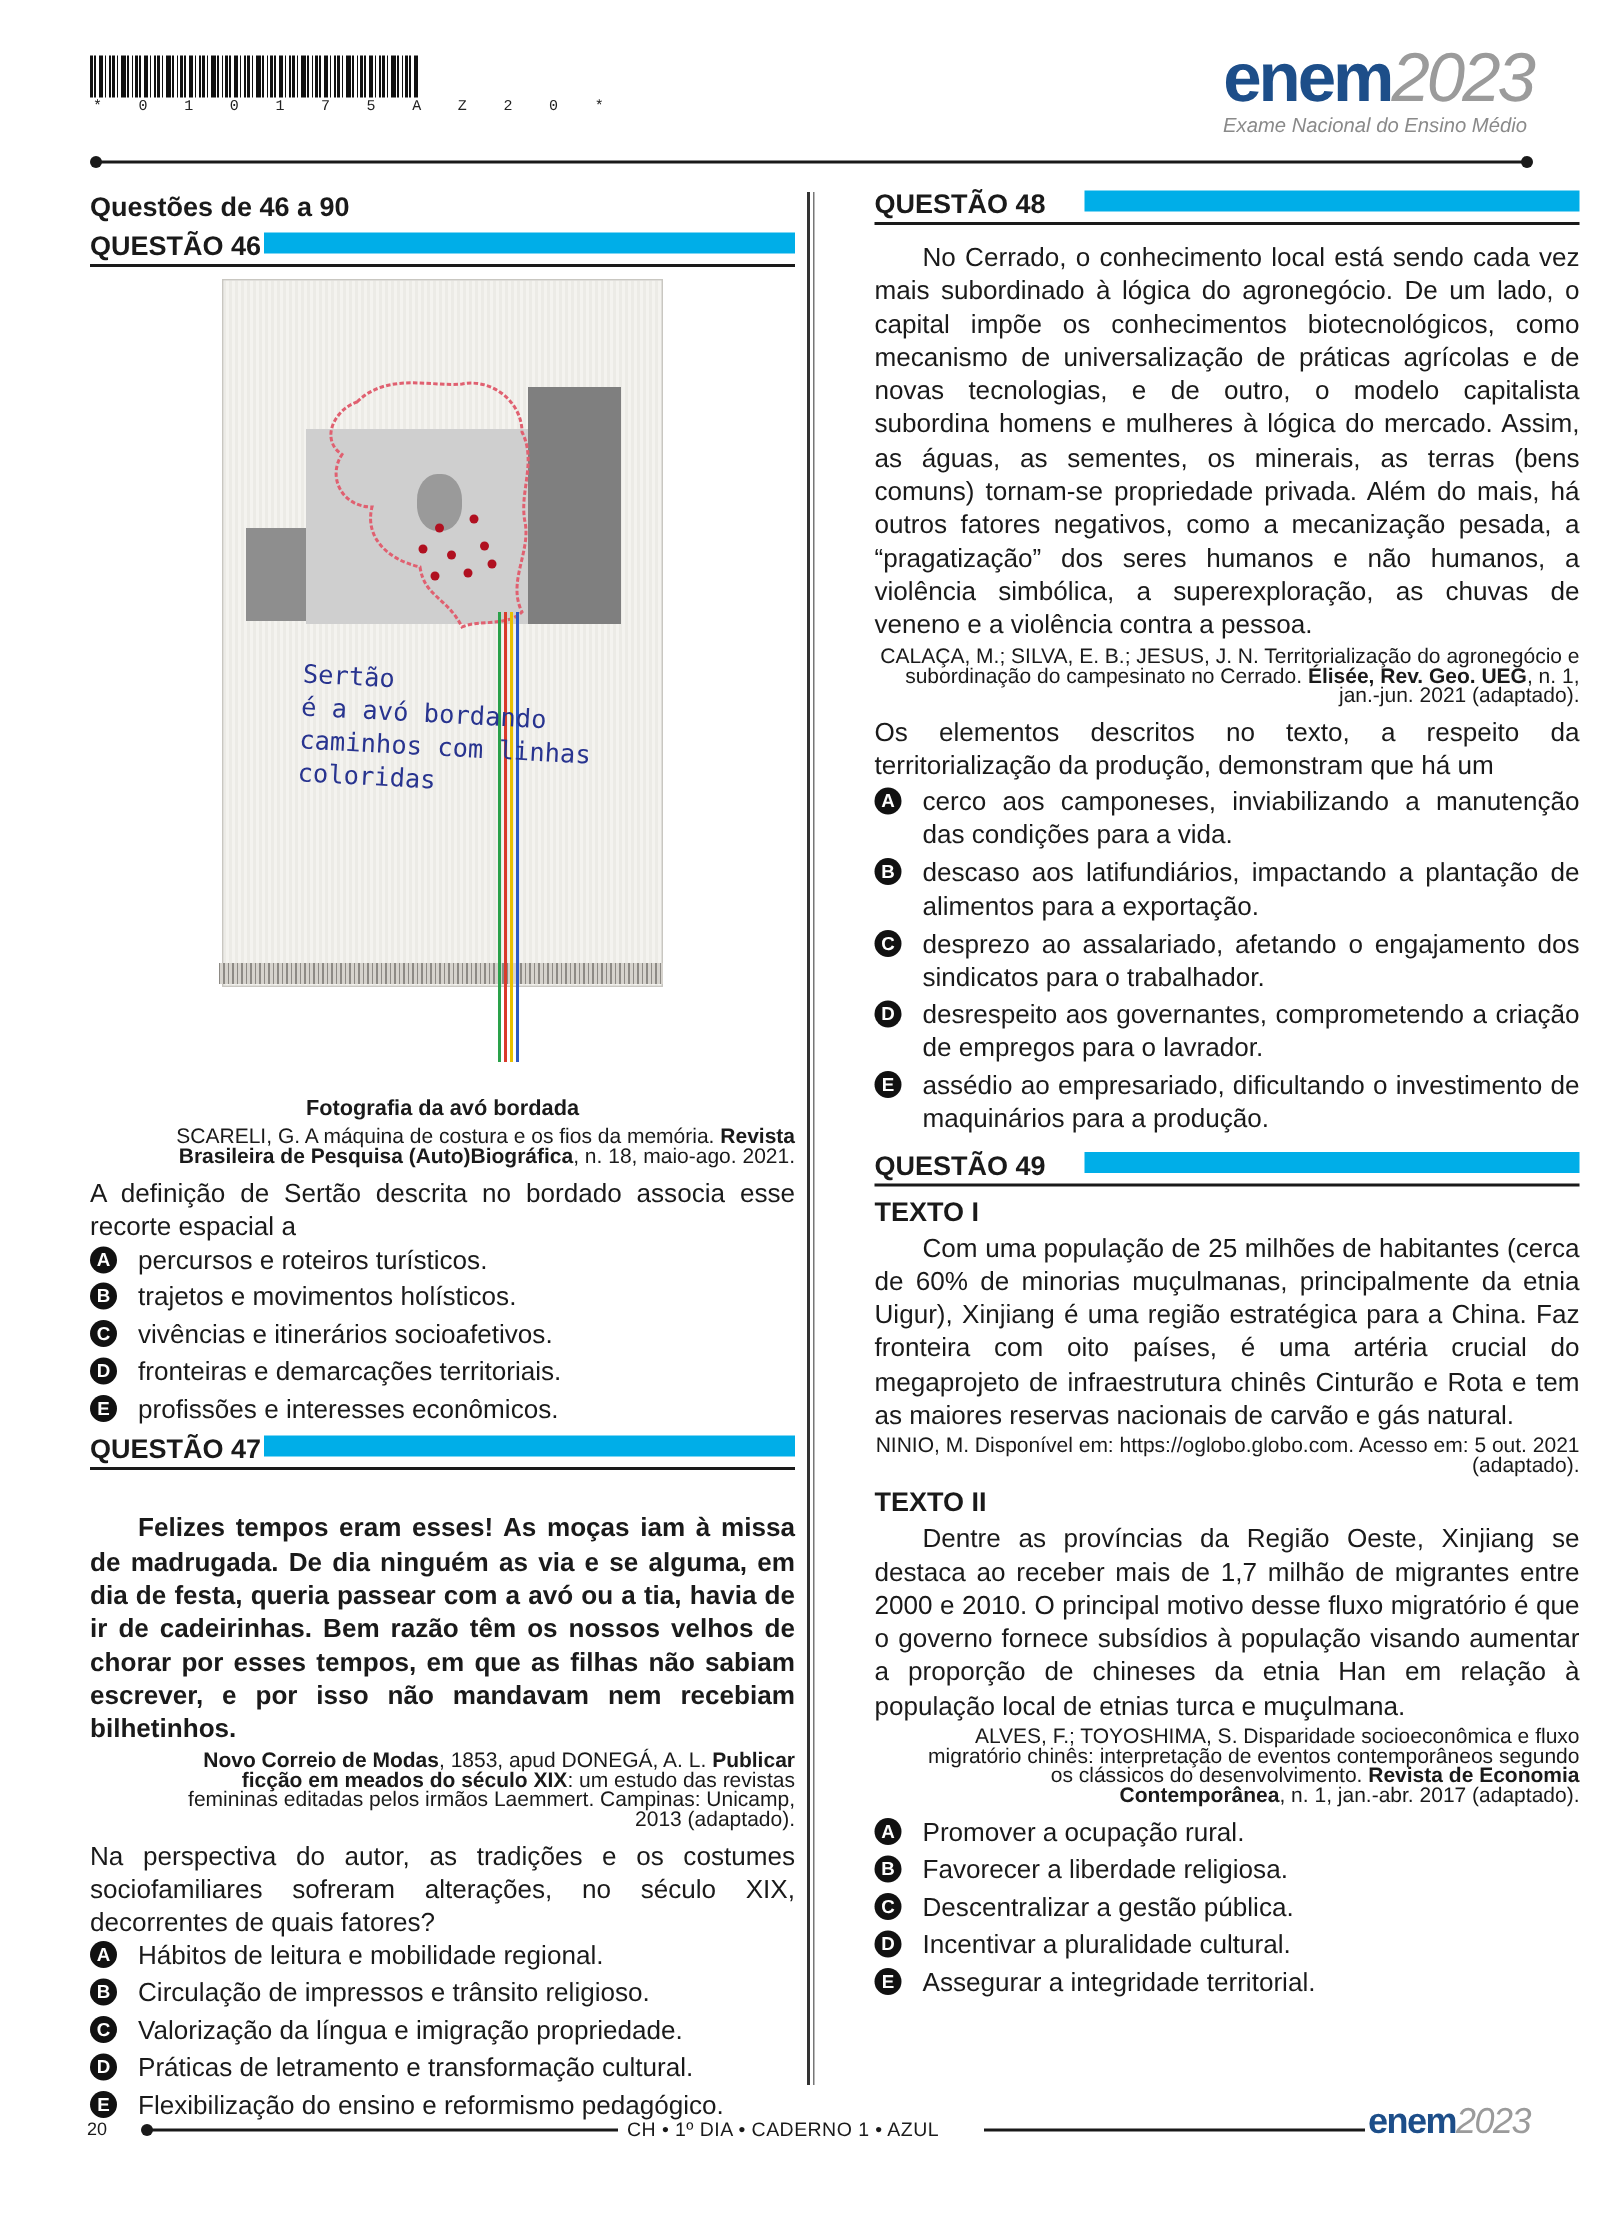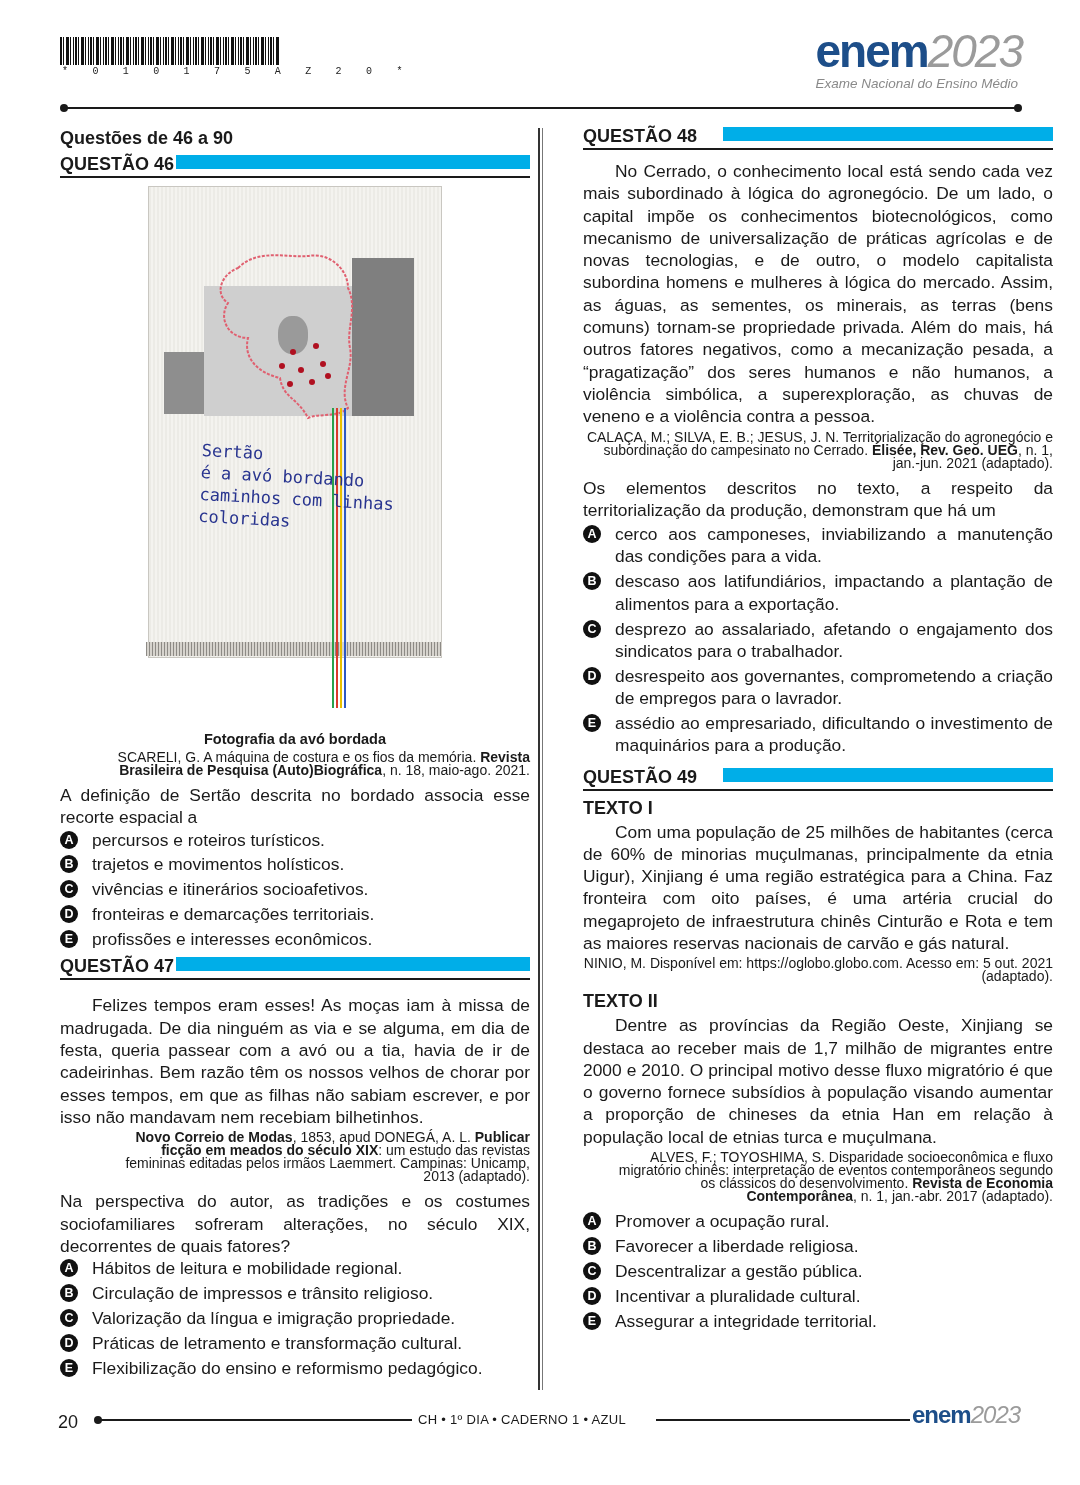--- a/index.html
+++ b/index.html
@@ -56,21 +56,21 @@
   .photo-r { position: absolute; left: 214px; top: 72px; width: 62px; height: 158px; background: #7f7f7f; }
   .photo-c { position: absolute; left: 66px; top: 100px; width: 150px; height: 130px; background: #cfcfcf; }
   .face { position: absolute; left: 140px; top: 130px; width: 30px; height: 38px; border-radius: 45%; background: #9a9a9a; }
   .stitch-text { position: absolute; left: 62px; top: 258px; color: #28348f;
     font-family: "DejaVu Sans Mono", monospace; font-size: 17px; line-height: 22px; transform: rotate(3deg); white-space: pre; }
   .threads { position: absolute; left: 194px; top: 222px; width: 14px; height: 300px;
     background: linear-gradient(90deg, #2aa14a 0 2px, transparent 2px 4px, #d93a2b 4px 6px, transparent 6px 8px, #e8c000 8px 10px, transparent 10px 12px, #2d58c3 12px 14px); }
   .caption { text-align: center; font-weight: bold; font-size: 14.5px; line-height: 18px; margin-top: 14px; }
 
   
-  .page-no { left: 58px; top: 1412px; font-size: 18px; }
+  .page-no { left: 58px; top: 1412px; font-size: 12px; }
   .footer-rule-l { left: 98px; top: 1419px; width: 314px; height: 2px; background: #1a1a1a; }
   .footer-mid { left: 418px; top: 1412px; font-size: 13px; letter-spacing: 0.3px; }
   .footer-rule-r { left: 656px; top: 1419px; width: 254px; height: 2px; background: #1a1a1a; }
   .footer-logo { left: 912px; top: 1402px; font-size: 24px; line-height: 26px; letter-spacing: -1px; }
 </style>
 </head>
 <body>
 
 <div class="abs barcode"></div>
 <div class="abs barcode-text">* 0 1 0 1 7 5 A Z 2 0 *</div>
@@ -149,21 +149,21 @@
           <span class="opt-text">profissões e interesses econômicos.</span>
         </div>
     </div>
   </div>
 
   <div style="margin-top:4px;">
     <div class="q-head">
       <span>QUESTÃO 47</span>
       <div class="q-bar" style="width:354px;"></div>
     </div>
-    <p class="para" style="margin-top:14px;">Felizes tempos eram esses! As moças iam à missa de madrugada. De dia ninguém as via e se alguma, em dia de festa, queria passear com a avó ou a tia, havia de ir de cadeirinhas. Bem razão têm os nossos velhos de chorar por esses tempos, em que as filhas não sabiam escrever, e por isso não mandavam nem recebiam bilhetinhos.</p>
+    <p class="para" style="margin-top:27px;font-weight:bold;">Felizes tempos eram esses! As moças iam à missa de madrugada. De dia ninguém as via e se alguma, em dia de festa, queria passear com a avó ou a tia, havia de ir de cadeirinhas. Bem razão têm os nossos velhos de chorar por esses tempos, em que as filhas não sabiam escrever, e por isso não mandavam nem recebiam bilhetinhos.</p>
     <div class="src" style="padding-left:60px;"><b>Novo Correio de Modas</b><span>, 1853, apud DONEGÁ, A. L. </span><b>Publicar ficção em meados do século XIX</b><span>: um estudo das revistas femininas editadas pelos irmãos Laemmert. Campinas: Unicamp, 2013 (adaptado).</span></div>
     <p class="stem">Na perspectiva do autor, as tradições e os costumes sociofamiliares sofreram alterações, no século XIX, decorrentes de quais fatores?</p>
     <div>
       <div class="opt">
           <span class="opt-letter">A</span>
           <span class="opt-text">Hábitos de leitura e mobilidade regional.</span>
         </div>
       <div class="opt">
           <span class="opt-letter">B</span>
           <span class="opt-text">Circulação de impressos e trânsito religioso.</span>

